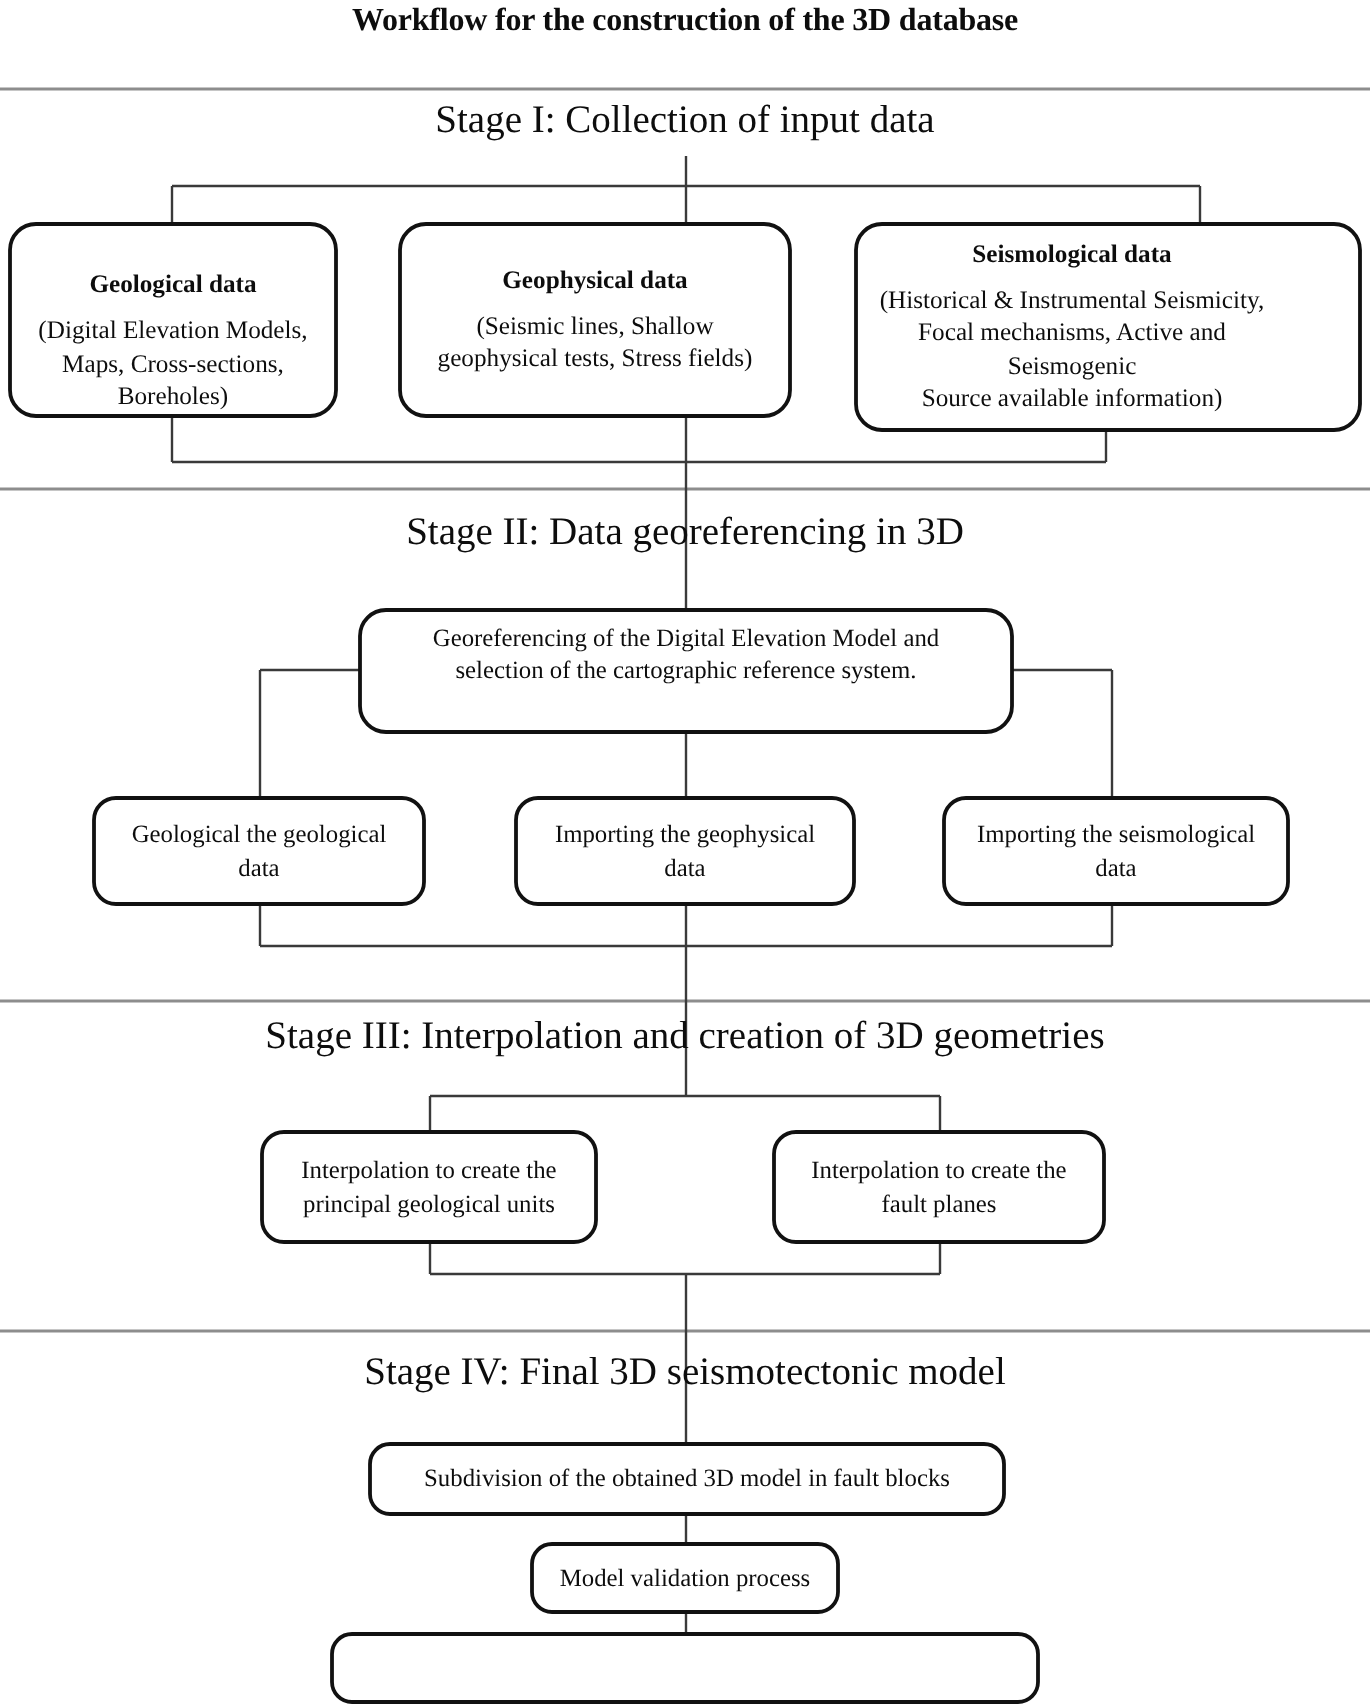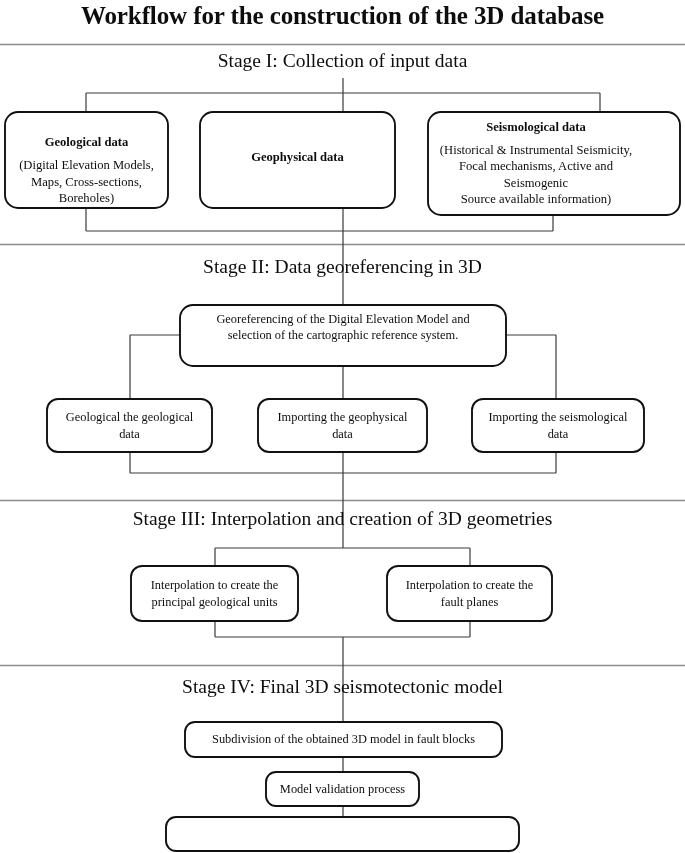--- a/index.html
+++ b/index.html
@@ -51,21 +51,21 @@
     text-align: center;
     line-height: 1.32;
     white-space: pre-line;
   }
   .page-title {
     position: absolute;
     left: 0;
     top: 2px;
     width: 685px;
     text-align: center;
-    font-size: 25px;
+    font-size: 16px;
     font-weight: bold;
     letter-spacing: -0.1px;
   }
   .stage-title {
     position: absolute;
     width: 685px;
     left: 0;
     text-align: center;
     font-size: 19.5px;
     font-weight: normal;
@@ -157,20 +157,22 @@
 
   <div class="txt" style="left:5px; top:112px; width:163px; height:117px; padding:0 6px;">
     <span class="box-title">Geological data</span>
     <span class="box-body">(Digital Elevation Models,
 Maps, Cross-sections,
 Boreholes)</span>
   </div>
 
   <div class="txt" style="left:200px; top:112px; width:195px; height:96px; padding:0 5px;">
     <span class="box-title">Geophysical data</span>
+    <span class="box-body">(Seismic lines, Shallow
+geophysical tests, Stress fields)</span>
   </div>
 
   <div class="txt" style="left:428px; top:112px; width:216px; height:103px; padding:0 5px;">
     <span class="box-title">Seismological data</span>
     <span class="box-body">(Historical &amp; Instrumental Seismicity,
 Focal mechanisms, Active and Seismogenic
 Source available information)</span>
   </div>
 
   <div class="stage-title" style="top:256px;">Stage II: Data georeferencing in 3D</div>

